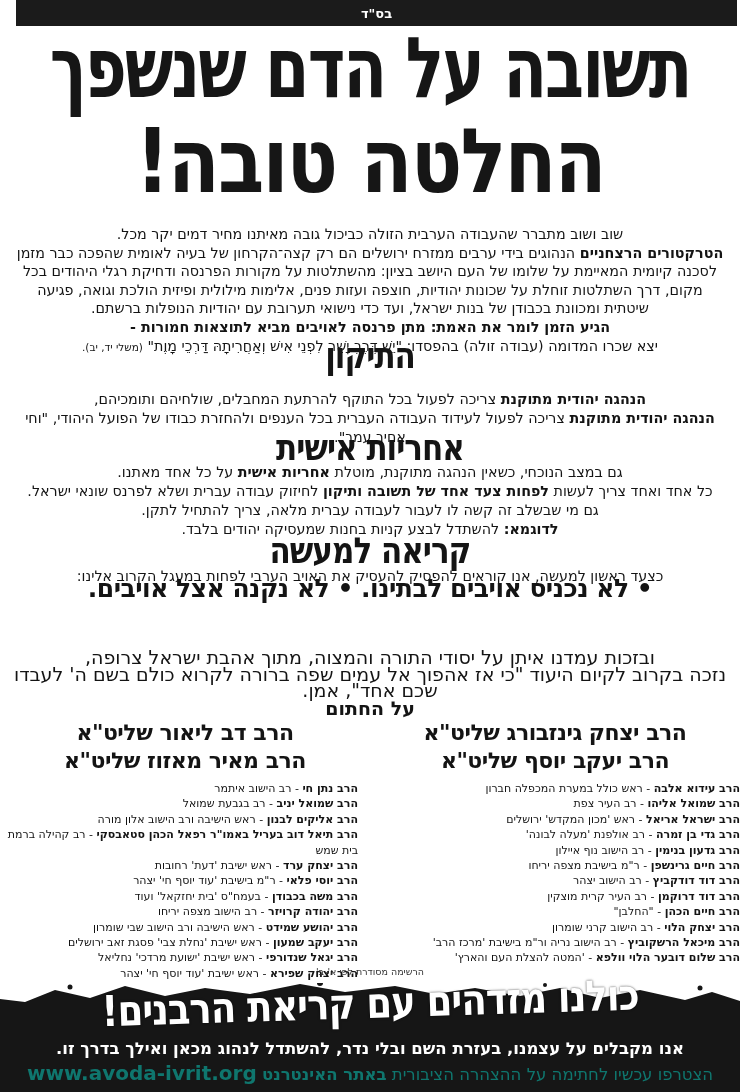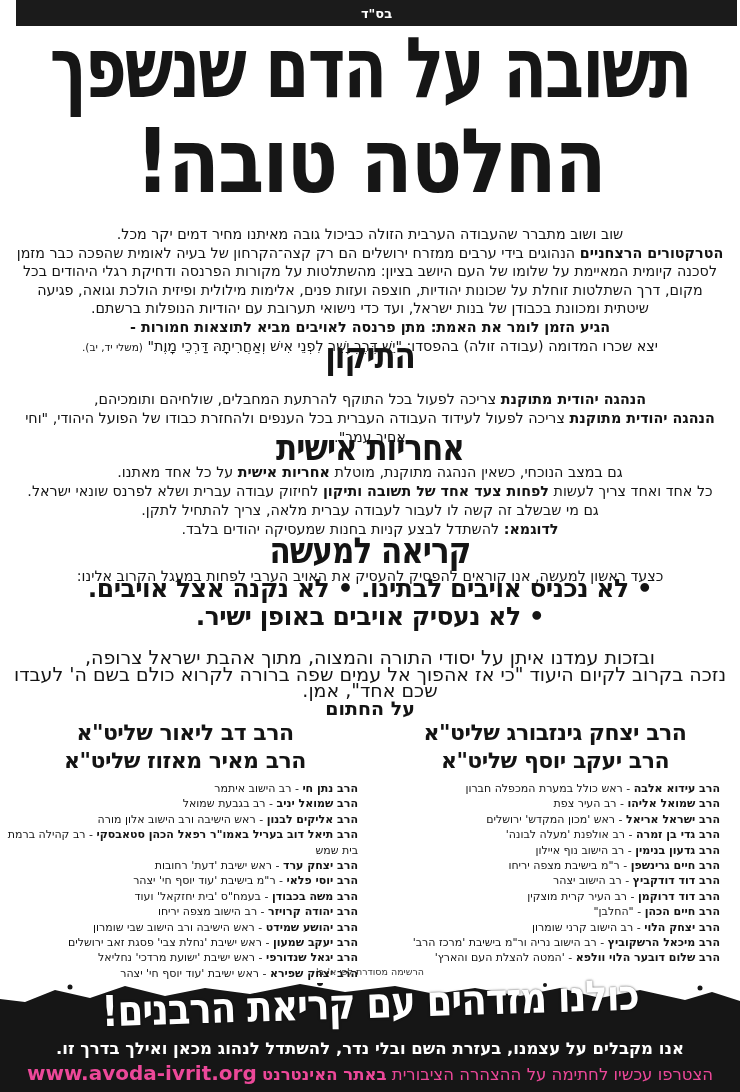--- a/index.html
+++ b/index.html
@@ -35,38 +35,38 @@
     font-size:25px; font-weight:bold; line-height:28px; letter-spacing:-0.5px; }
   .closing { position:absolute; left:0; width:100%; text-align:center;
     font-size:19px; line-height:16.5px; }
   .sig-heading { position:absolute; top:697px; left:0; width:100%; text-align:center;
     font-size:19px; font-weight:bold; }
   .featured { position:absolute; top:719px; left:0; width:100%; display:flex; }
   .featured > div { width:50%; text-align:center; font-size:22px; font-weight:bold;
     line-height:28px; letter-spacing:-0.5px; }
   .sig-lists { position:absolute; top:781px; left:0; width:100%; display:flex; }
   .sig-col { font-size:11px; line-height:15.4px; text-align:right; }
-  .sig-col-right { width:372px; padding-right:20px; }
+  .sig-col-right { width:372px; }
   .sig-col-left  { width:368px; padding-right:10px; }
   .sig-col b { font-weight:bold; }
   .sig-footnote { position:absolute; top:966px; left:0; width:100%; text-align:center;
     font-size:9.5px; color:#333; }
   .banner { position:absolute; top:983px; left:0; width:740px; height:109px; }
   .banner-jag { position:absolute; top:0; left:0; display:block; }
   .banner-block { position:absolute; top:22px; left:0; width:740px; height:87px; background:#161616; }
   .banner-slogan {
     position:absolute; top:2px; left:0; width:100%; text-align:center;
     color:#fff; font-size:37px; font-weight:bold; letter-spacing:-1px; line-height:1;
     transform:rotate(-1.8deg) scaleY(1.15); transform-origin:center;
     text-shadow:0 0 2px rgba(0,0,0,.8); white-space:nowrap;
   }
   .banner-pledge { position:absolute; top:56px; left:0; width:100%; text-align:center;
     color:#fff; font-size:16.5px; font-weight:bold; white-space:nowrap; }
   .banner-cta { position:absolute; top:78px; left:0; width:100%; text-align:center;
-    color:#ec4899; font-size:16.5px; white-space:nowrap; }
+    color:#0f766e; font-size:16.5px; white-space:nowrap; }
   .banner-cta .cta-bold { font-weight:bold; }
   .banner-cta .url { font-weight:bold; font-size:20px; direction:ltr; unicode-bidi:embed; }
   .q-src { font-size:10.5px; }
 </style>
 </head>
 <body>
 
 <div class="page">
 
   <div class="topbar">
@@ -97,21 +97,20 @@
     <div><span>גם במצב הנוכחי, כשאין הנהגה מתוקנת, מוטלת </span><b>אחריות אישית</b><span> על כל אחד מאתנו.</span></div>
     <div><span>כל אחד ואחד צריך לעשות </span><b>לפחות צעד אחד של תשובה ותיקון</b><span> לחיזוק עבודה עברית ושלא לפרנס שונאי ישראל.</span></div>
     <div>גם מי שבשלב זה קשה לו לעבור לעבודה עברית מלאה, צריך להתחיל לתקן.</div>
     <div><b>לדוגמא:</b><span> להשתדל לבצע קניות בחנות שמעסיקה יהודים בלבד.</span></div>
   </div>
 
   <div class="sec-heading" style="top:533px;">קריאה למעשה</div>
   <div class="sec-body" style="top:567px;">כצעד ראשון למעשה, אנו קוראים להפסיק להעסיק את האויב הערבי לפחות במעגל הקרוב אלינו:</div>
   <div class="bullets" style="top:575px;">
     <div>• לא נכניס אויבים לבתינו.  • לא נקנה אצל אויבים.</div>
-    <div>• לא נעסיק אויבים באופן ישיר.</div>
   </div>
   <div class="closing" style="top:649px;">
     <div>ובזכות עמדנו איתן על יסודי התורה והמצוה, מתוך אהבת ישראל צרופה,</div>
     <div>נזכה בקרוב לקיום היעוד "כי אז אהפוך אל עמים שפה ברורה לקרוא כולם בשם ה' לעבדו שכם אחד", אמן.</div>
   </div>
 
   <div class="sig-heading">על החתום</div>
 
   <div class="featured">
     <div>

